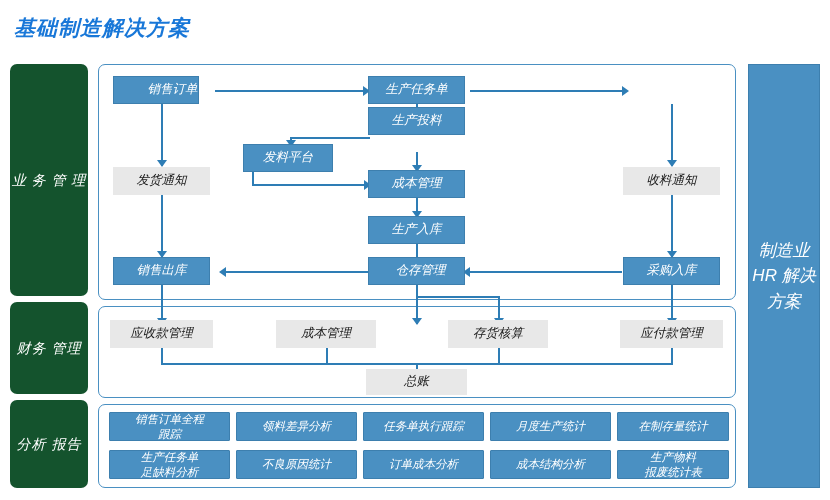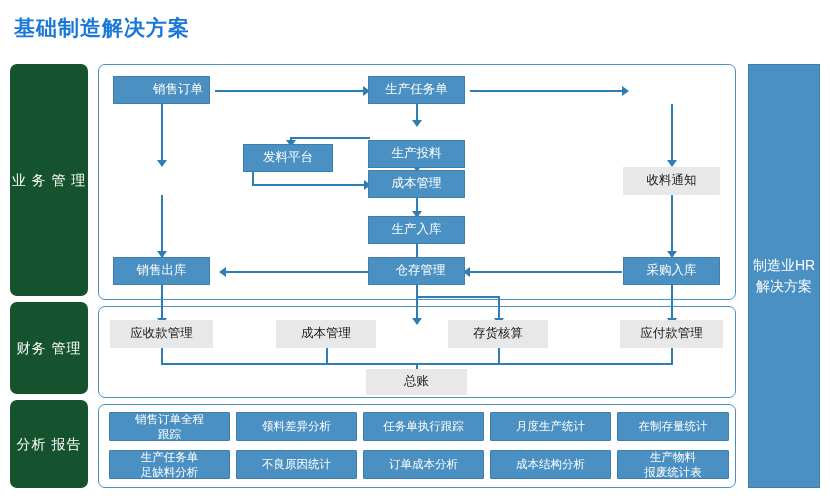--- a/index.html
+++ b/index.html
@@ -2,21 +2,21 @@
 <html><head>
 <meta charset="utf-8">
 <style>
   * { box-sizing: border-box; margin: 0; padding: 0; }
   html, body {
     width: 830px; height: 500px;
     background: #ffffff;
     font-family: "Liberation Sans", "DejaVu Sans", sans-serif;
     overflow: hidden;
   }
-  #root { position: relative; width: 830px; height: 500px; }
+  #root { position: relative; width: 830px; height: 500px; font-style: italic; }
 
   
   .title {
     position: absolute; left: 14px; top: 14px;
     font-size: 21px; font-weight: bold; color: #1877D8;
     letter-spacing: 1px; white-space: nowrap;
   }
 
   
   .side-left {
@@ -32,21 +32,21 @@
   }
 
   
   .side-right {
     position: absolute;
     background: #4A90C2;
     border: 1px solid #3D7FAE;
     color: #ffffff;
     display: flex; align-items: center; justify-content: center;
     text-align: center;
-    font-size: 14px; line-height: 1.5;
+    font-size: 17px; line-height: 1.5;
   }
 
   
   .panel {
     position: absolute;
     background: #ffffff;
     border: 1px solid #4A90C2;
     border-radius: 7px;
   }
 
@@ -166,26 +166,27 @@
   <div class="arrow down" style="left:667px;top:318px;"></div>
 
   <div class="conn v" style="left:161px;top:348px;height:17px;"></div>
   <div class="conn v" style="left:326px;top:348px;height:17px;"></div>
   <div class="conn v" style="left:498px;top:348px;height:17px;"></div>
   <div class="conn v" style="left:671px;top:348px;height:17px;"></div>
   <div class="conn h" style="left:161px;top:363px;width:512px;"></div>
   <div class="conn v" style="left:416px;top:363px;height:12px;"></div>
   <div class="arrow down" style="left:412px;top:370px;"></div>
 
-  <div class="node blue" style="left:113px;top:76px;width:97px;height:28px;padding-left:33px;">销售订单</div>
+  <div class="node blue" style="left:113px;top:76px;width:86px;height:28px;padding-left:33px;">销售订单</div>
   <div class="node blue" style="left:368px;top:76px;width:97px;height:28px;">生产任务单</div>
 
-  <div class="node blue" style="left:368px;top:140px;width:97px;height:28px;">生产投料</div>
+  <div class="node blue" style="left:368px;top:107px;width:97px;height:28px;">生产投料</div>
   <div class="node blue" style="left:243px;top:144px;width:90px;height:28px;">发料平台</div>
 
+  <div class="node gray" style="left:113px;top:167px;width:97px;height:28px;">发货通知</div>
   <div class="node blue" style="left:368px;top:170px;width:97px;height:28px;">成本管理</div>
   <div class="node gray" style="left:623px;top:167px;width:97px;height:28px;">收料通知</div>
 
   <div class="node blue" style="left:368px;top:216px;width:97px;height:28px;">生产入库</div>
 
   <div class="node blue" style="left:113px;top:257px;width:97px;height:28px;">销售出库</div>
   <div class="node blue" style="left:368px;top:257px;width:97px;height:28px;padding-left:8px;">仓存管理</div>
   <div class="node blue" style="left:623px;top:257px;width:97px;height:28px;">采购入库</div>
 
   <div class="node gray" style="left:110px;top:320px;width:103px;height:28px;">应收款管理</div>

